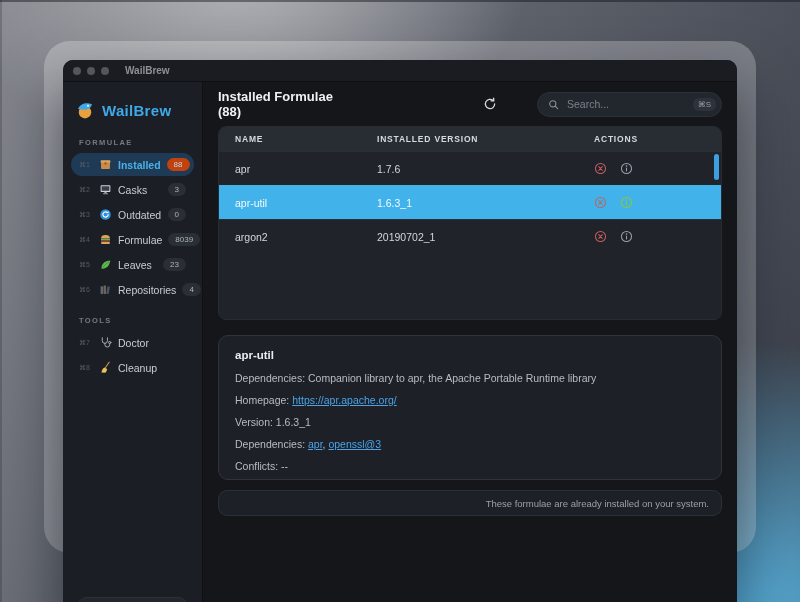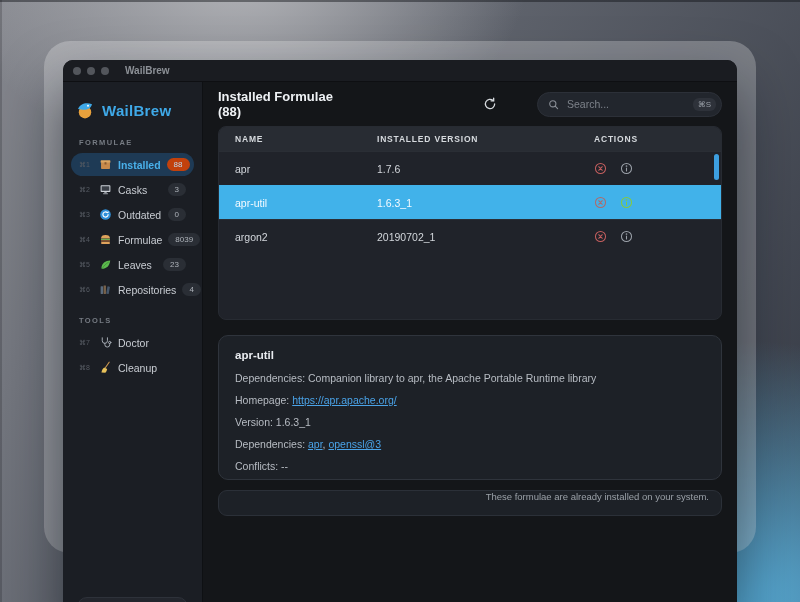--- a/index.html
+++ b/index.html
@@ -58,21 +58,21 @@
   .col-actions{flex:1;padding-left:16px;display:flex;align-items:center;gap:13px;}
   .icon-btn{display:flex;cursor:default;}
   .trow.selected{background:#41b2ea;color:#f4faff;border-top-color:#41b2ea;}
   .scroll-thumb{position:absolute;right:2px;top:27px;width:5px;height:26px;border-radius:3px;background:#3d9fe0;}
   
   .detail-card{margin-top:15px;height:145px;flex:0 0 145px;border-radius:10px;background:#1d2127;border:1px solid #2f343c;padding:13px 16px;overflow:hidden;}
   .detail-title{font-size:11.5px;font-weight:bold;color:#e8ebef;margin-bottom:11px;}
   .detail-line{font-size:10.5px;color:#b7bcc3;margin-bottom:10px;white-space:nowrap;}
   .detail-line a{color:#4aa3e8;text-decoration:underline;cursor:pointer;}
   
-  .footer-bar{margin-top:10px;height:26px;flex:0 0 26px;border-radius:9px;background:#1d2127;border:1px solid #2b3038;display:flex;justify-content:flex-end;padding:0 12px;font-size:9.5px;color:#9aa0a7;}
+  .footer-bar{margin-top:10px;height:26px;flex:0 0 26px;border-radius:9px;background:#1d2127;border:1px solid #2b3038;display:flex;align-items:center;justify-content:flex-end;padding:0 12px;font-size:9.5px;color:#9aa0a7;}
 </style>
 </head>
 <body>
 
 <div class="stage">
   <div class="halo"></div>
 
   <div class="window">
 
     <div class="titlebar">

